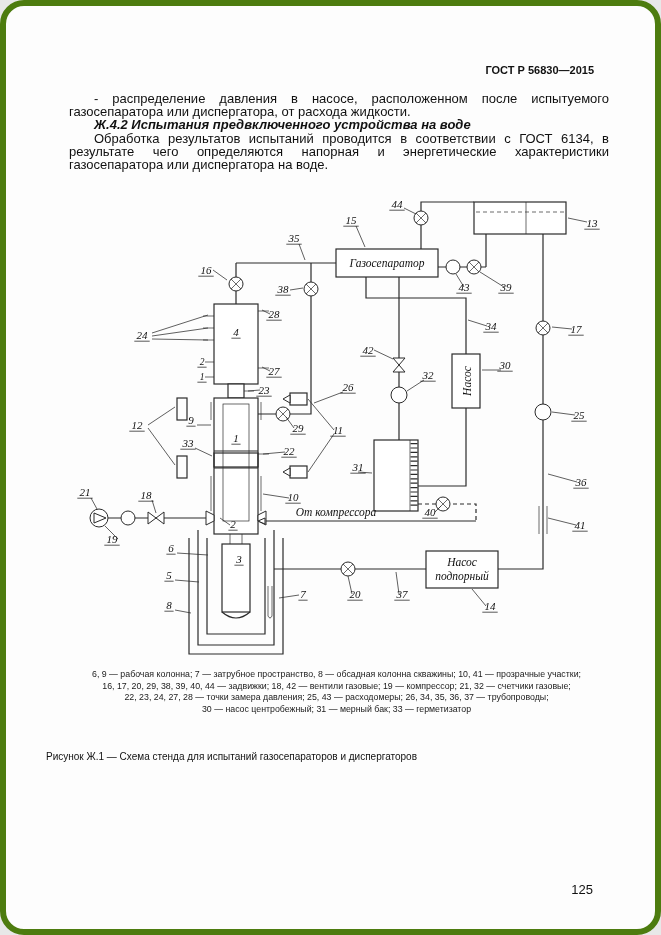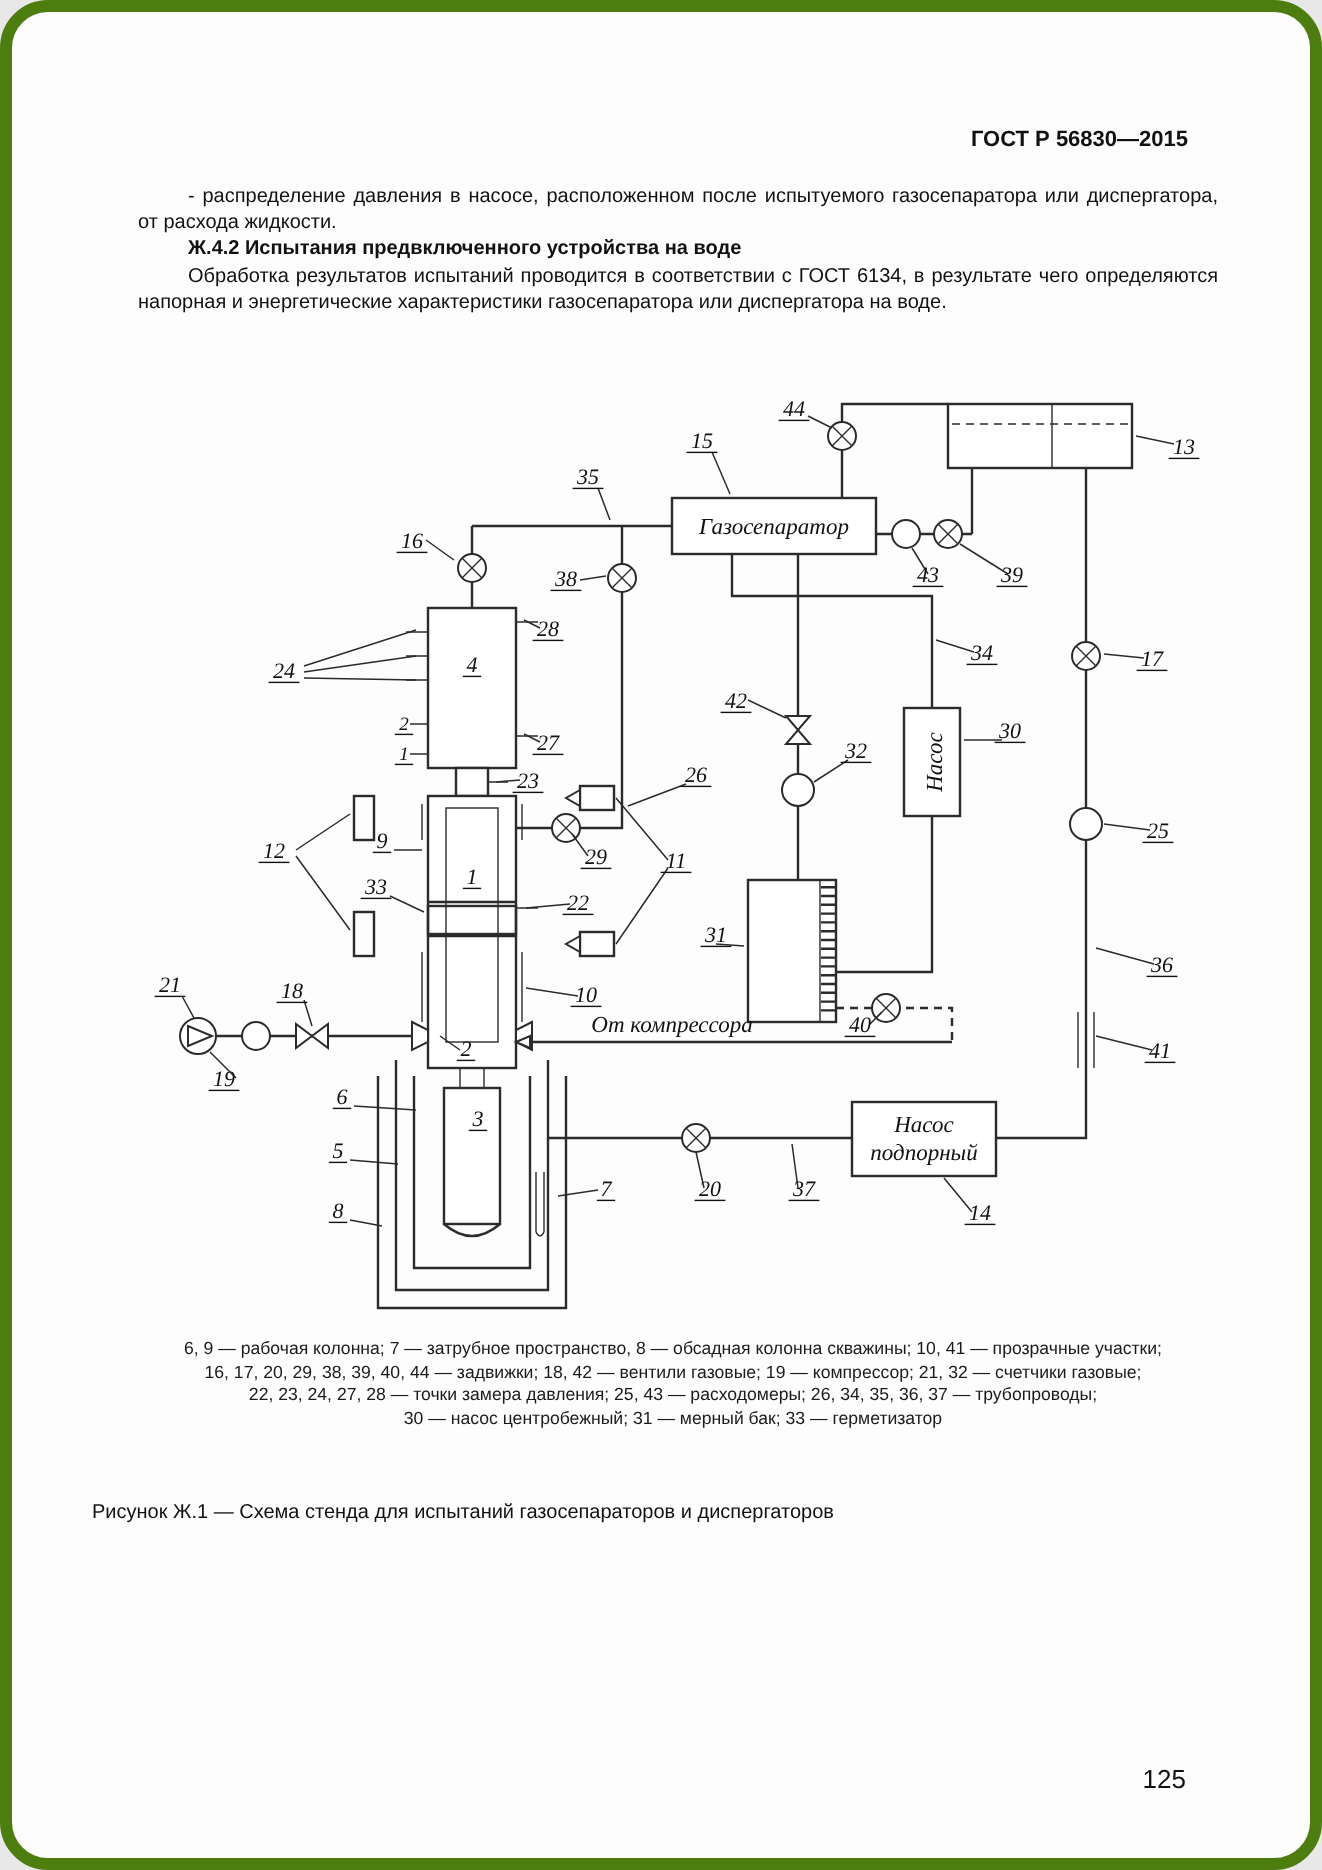--- a/index.html
+++ b/index.html
@@ -1,22 +1,22 @@
 <!DOCTYPE html>
 <html><head>
 <meta charset="utf-8">
 <style>
   html,body{margin:0;padding:0;background:#e8e8e8;}
   .frame{position:relative;width:661px;height:935px;box-sizing:border-box;
          border:6px solid #4d7c0f;border-radius:24px;background:#fdfdfd;overflow:hidden;
          font-family:"Liberation Sans", sans-serif;color:#111;}
   .hdr{position:absolute;top:58px;right:61px;font-size:11px;font-weight:bold;}
-  .bodytext{position:absolute;left:63px;top:86px;width:540px;font-size:10px;line-height:13.2px;text-align:justify;}
+  .bodytext{position:absolute;left:63px;top:86px;width:540px;font-size:13px;line-height:13.2px;text-align:justify;}
   .bodytext p{margin:0;text-indent:25px;}
-  .bodytext p.bold{font-weight:bold;}
+  .bodytext p.bold{font-weight:bold;font-style:italic;}
   .legend{position:absolute;left:40px;top:663px;width:581px;font-size:8.8px;line-height:11.6px;text-align:center;color:#1a1a1a;}
   .caption{position:absolute;left:40px;top:745px;width:581px;font-size:10px;text-align:left;}
   .pagenum{position:absolute;top:876px;right:62px;font-size:13px;}
   svg#diagram-svg{position:absolute;left:0;top:0;width:661px;height:935px;}
   .ln{stroke:#2b2b2b;stroke-width:1.2;fill:none;}
   .fw{fill:#fff;}
   .thin{stroke:#2b2b2b;stroke-width:0.7;fill:none;}
   .thinbox{fill:none;stroke:#2b2b2b;stroke-width:0.7;}
   .sym{fill:#fff;stroke:#2b2b2b;stroke-width:1;}
   .dsh{stroke-dasharray:4 3;}

